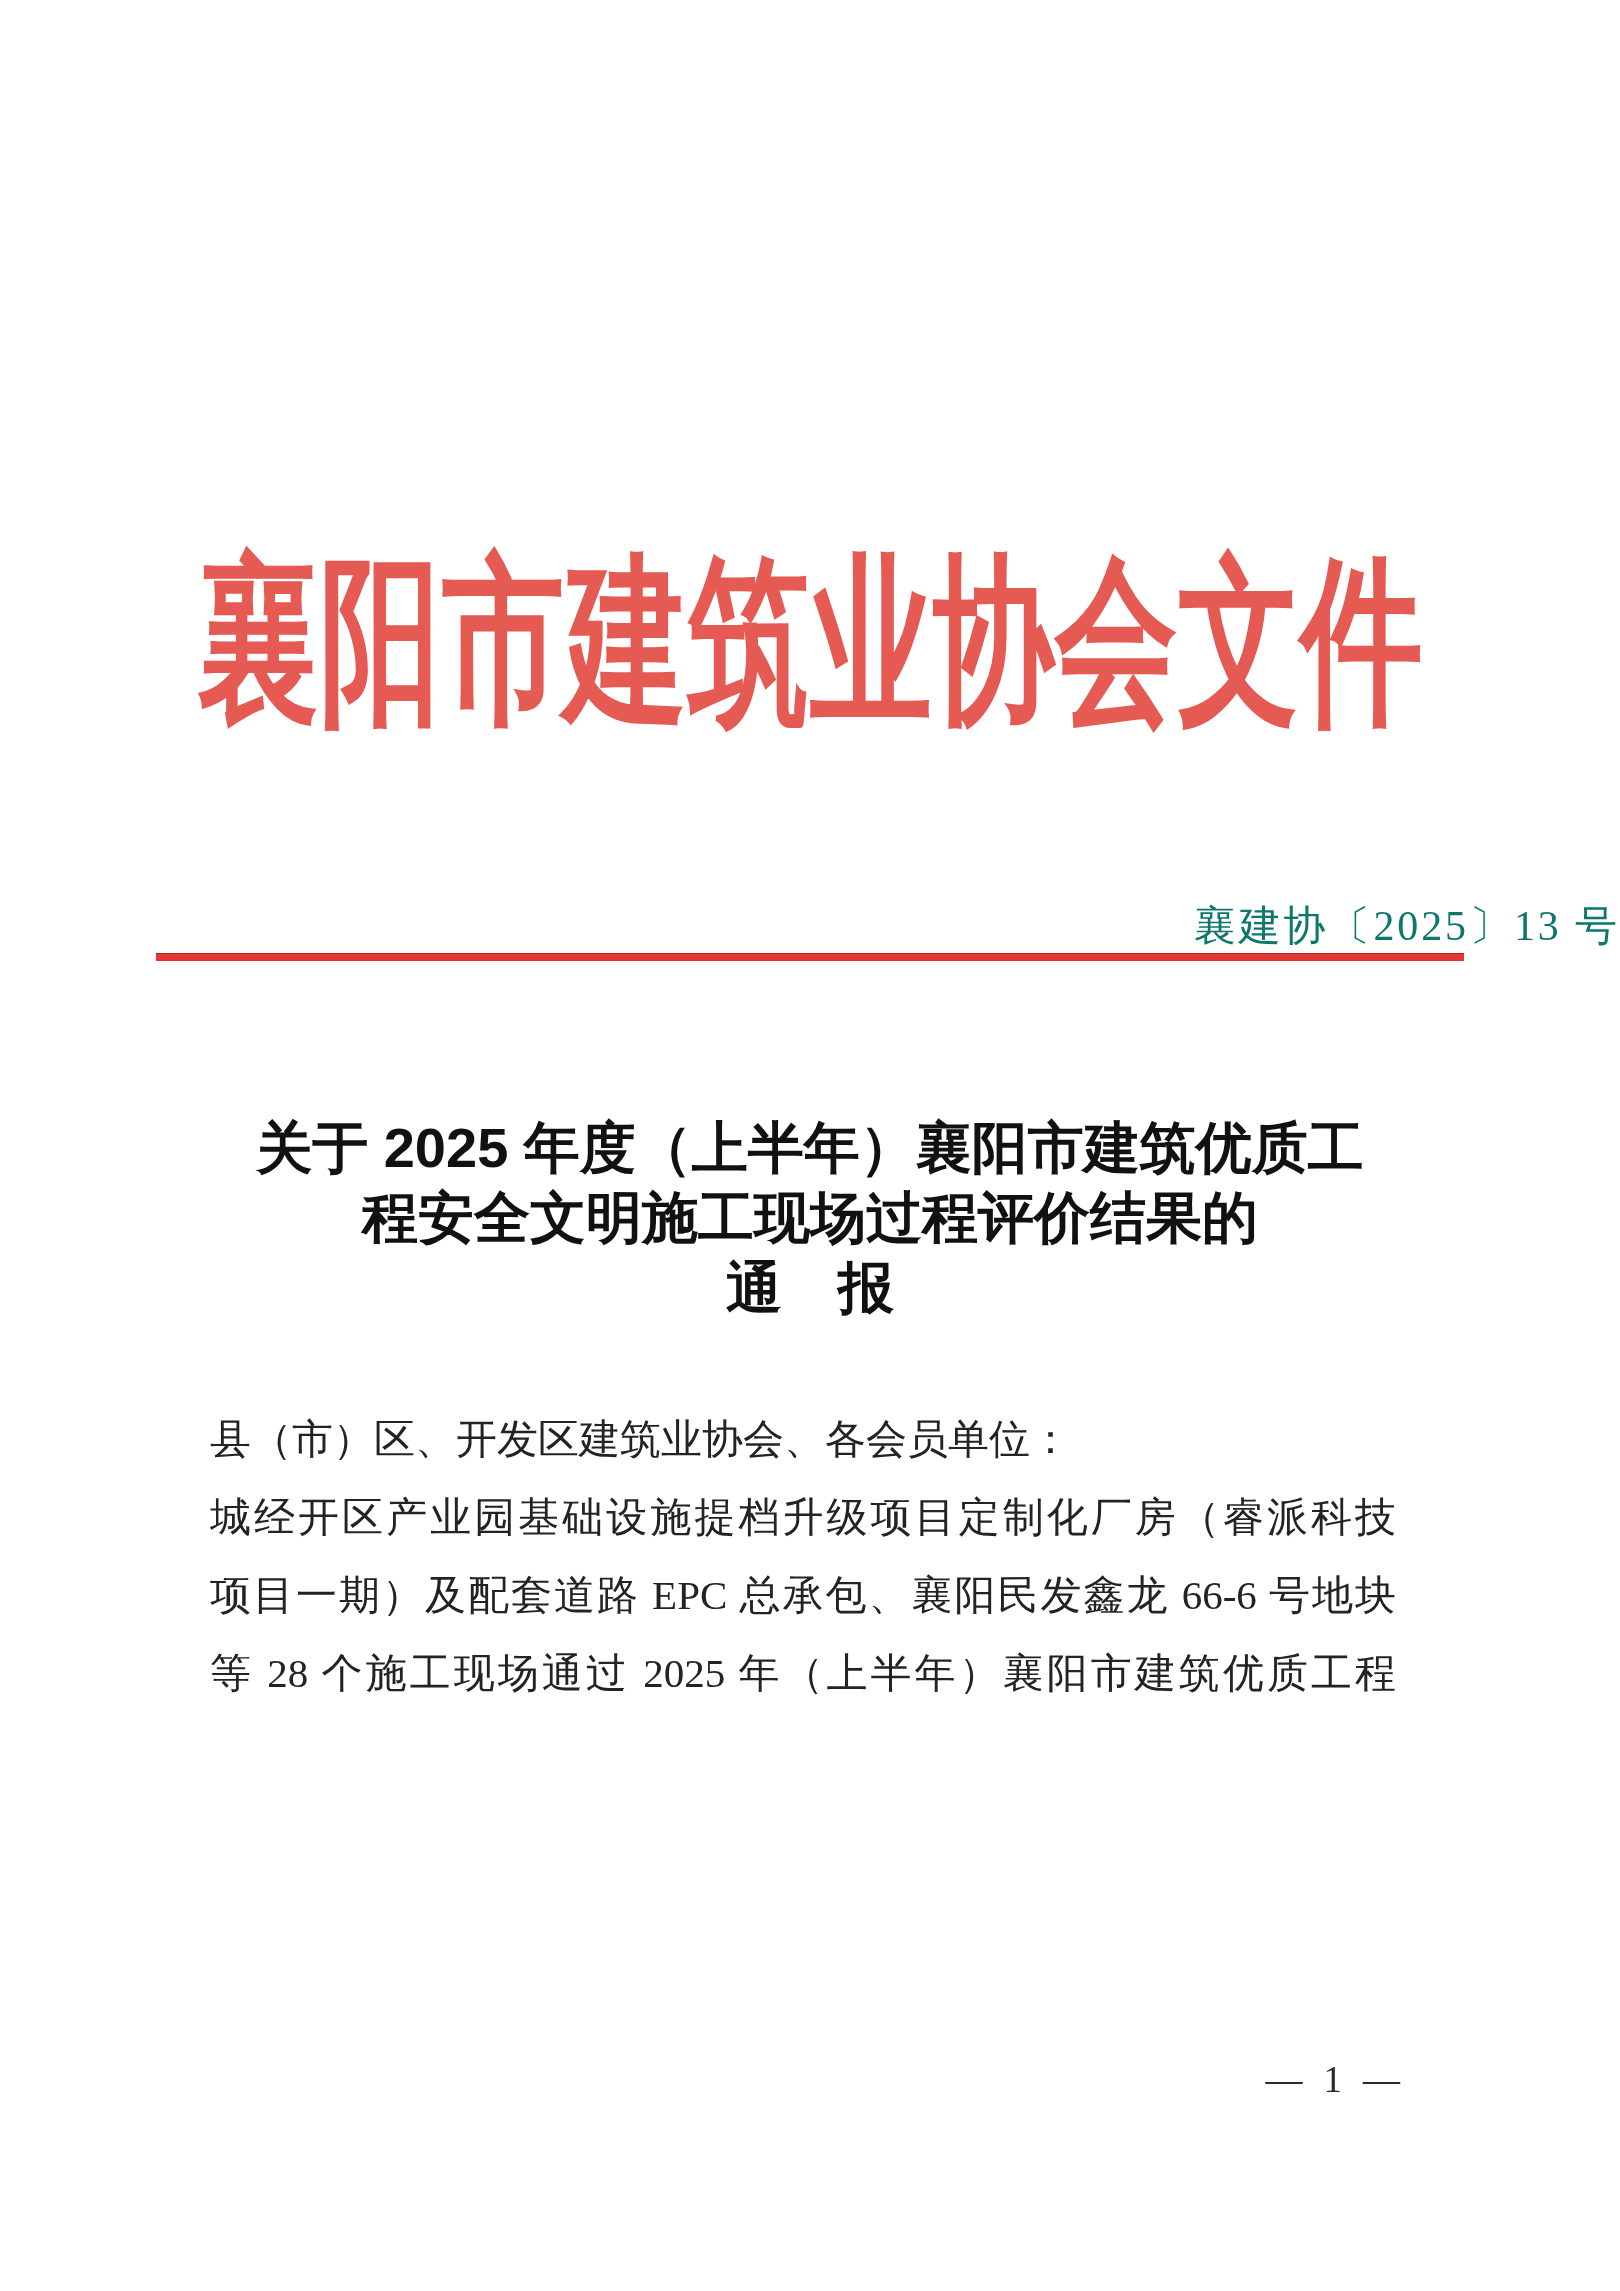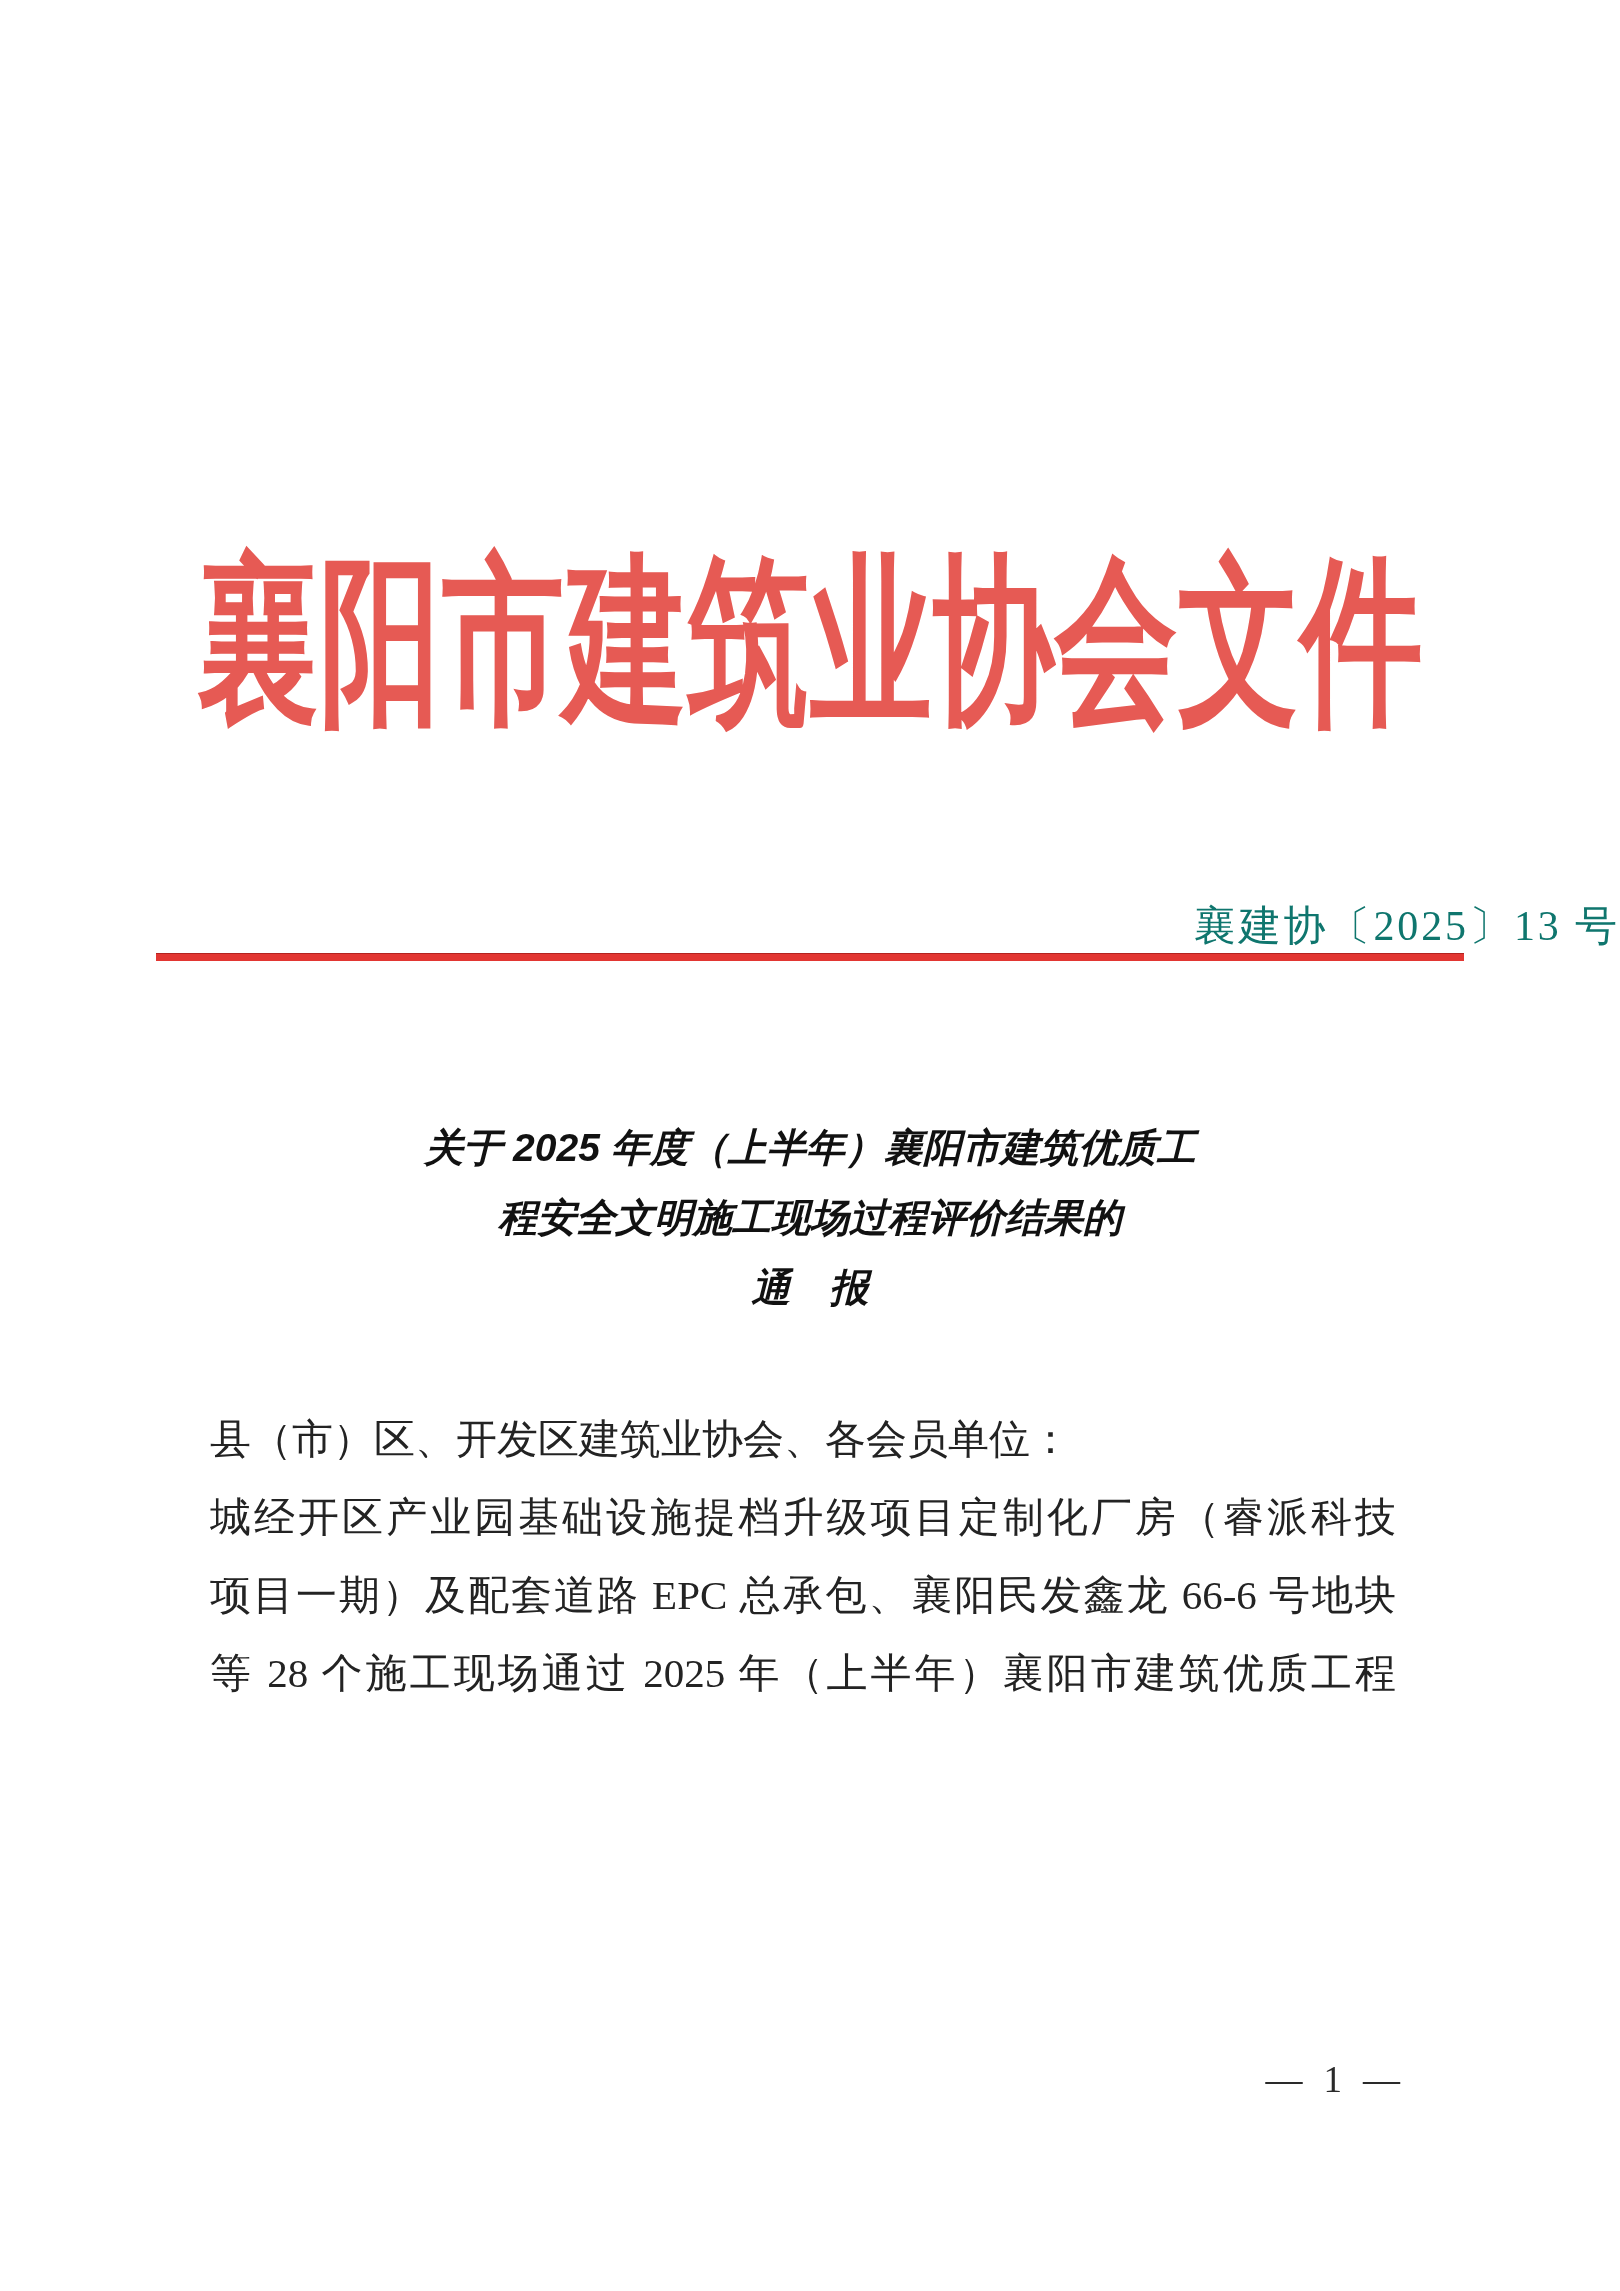--- a/index.html
+++ b/index.html
@@ -71,24 +71,23 @@
 
   
   .notice-title {
     position: absolute;
     top: 1113px;
     left: 0;
     width: 100%;
     text-align: center;
     font-family: "Liberation Sans", "DejaVu Sans", sans-serif;
     font-weight: bold;
-    font-size: 39px;
+    font-size: 56px;
     line-height: 70px;
     color: var(--title-ink);
-    font-style: italic;
   }
 
   
   .body-block {
     position: absolute;
     top: 1400px;
     left: 210px;
     width: 1186px;
     font-size: 41px;
     color: var(--ink);

